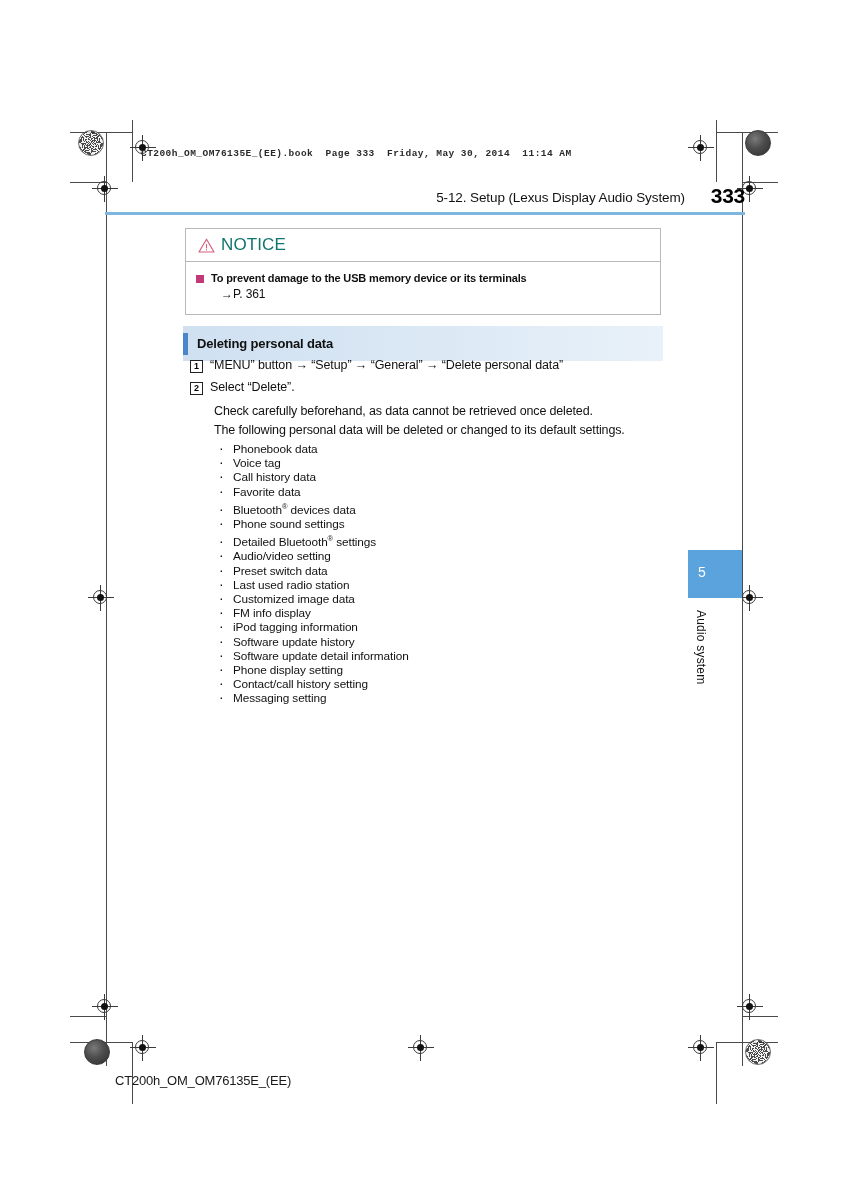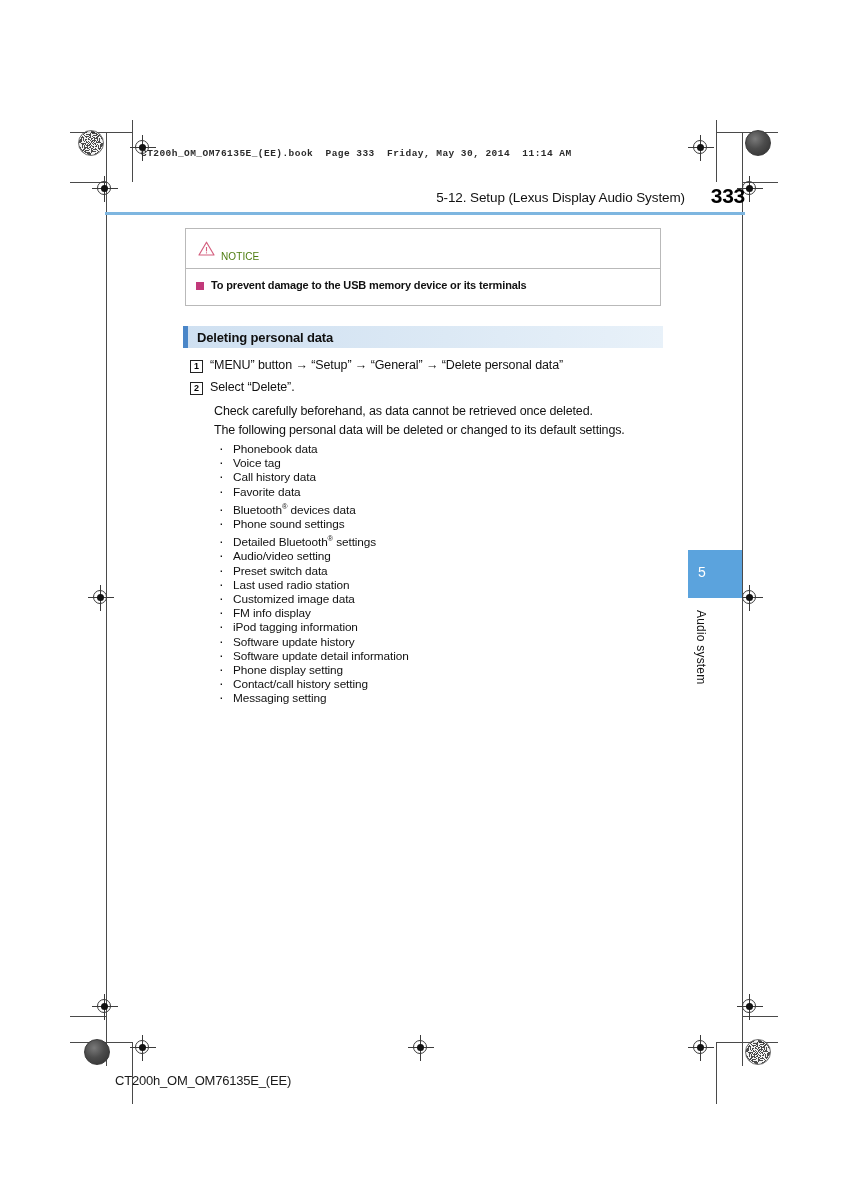--- a/index.html
+++ b/index.html
@@ -132,24 +132,23 @@
     background: #fff;
   }
   #notice-head {
     display: flex;
     align-items: center;
     gap: 6px;
     padding: 6px 10px 6px 12px;
     border-bottom: 1px solid #b9b9b9;
   }
   #notice-title {
-    font-size: 10px;
-    color: #4d7c0f;
+    font-size: 17px;
+    color: #0f766e;
     letter-spacing: .1px;
-    margin-top: 16px;
   }
   .warn-tri { display: block; }
   #notice-body {
     padding: 9px 10px 13px 10px;
   }
   .notice-item {
     position: relative;
     padding-left: 15px;
   }
   .sq-bullet {
@@ -174,21 +173,21 @@
     margin-left: 10px;
     letter-spacing: -0.1px;
   }
 
   
   #section-head {
     position: absolute;
     left: 183px;
     top: 326px;
     width: 480px;
-    height: 22px;
+    height: 35px;
     background: linear-gradient(to right, #cfe0f1 0%, #dce9f5 55%, #e8f1f9 100%);
     display: flex;
     align-items: center;
   }
   #section-bar {
     width: 5px;
     height: 22px;
     background: #4a86c8;
     flex: 0 0 auto;
   }
@@ -425,20 +424,21 @@
           <rect x="7.95" y="6" width="1.1" height="4.4" fill="#d4607f"></rect>
           <rect x="7.95" y="11.3" width="1.1" height="1.1" fill="#d4607f"></rect>
         </svg>
       </span>
       <span id="notice-title">NOTICE</span>
     </div>
     <div id="notice-body">
       <div class="notice-item">
         <span class="sq-bullet"></span>
         <div class="notice-line-1">To prevent damage to the USB memory device or its terminals</div>
+        <div class="notice-line-2">→P. 361</div>
       </div>
     </div>
   </div>
 
   <div id="section-head">
     <div id="section-bar"></div>
     <div id="section-title">Deleting personal data</div>
   </div>
 
   <div class="step" style="left:190px; top:358px;">

